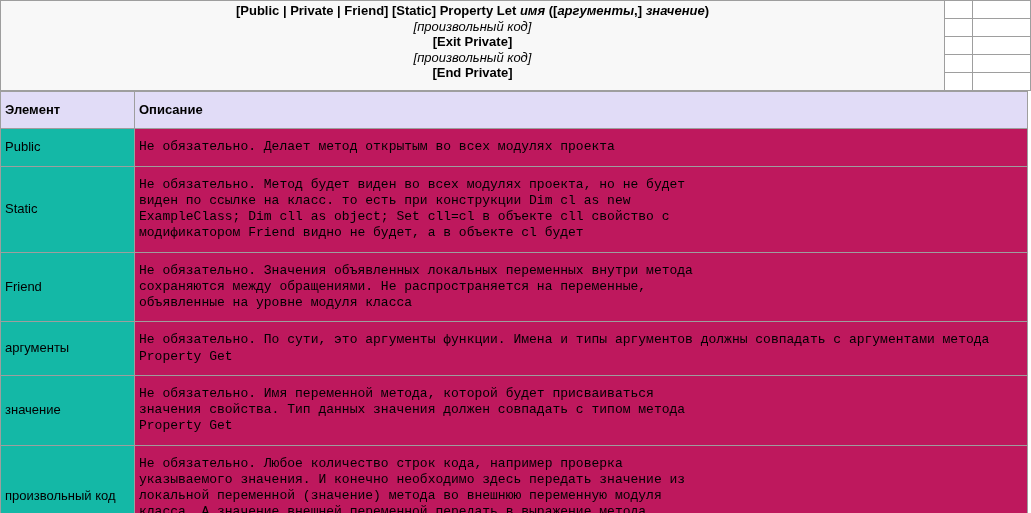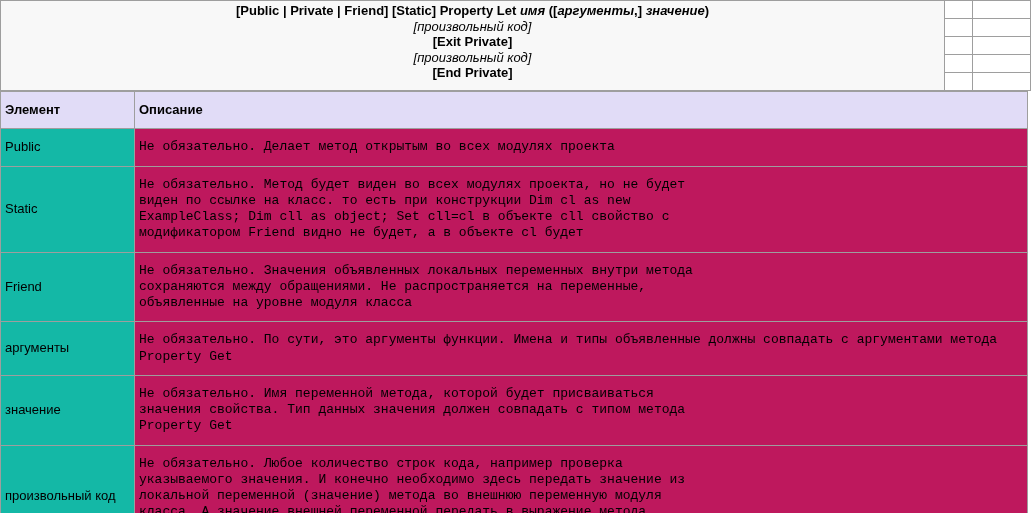--- a/index.html
+++ b/index.html
@@ -121,21 +121,21 @@
         <tr>
           <td class="c0">Static</td>
           <td class="c1">Не обязательно. Метод будет виден во всех модулях проекта, но не будет<br>виден по ссылке на класс. то есть при конструкции Dim cl as new<br>ExampleClass; Dim cll as object; Set cll=cl в объекте cll свойство с<br>модификатором Friend видно не будет, а в объекте cl будет</td>
         </tr>
         <tr>
           <td class="c0">Friend</td>
           <td class="c1">Не обязательно. Значения объявленных локальных переменных внутри метода<br>сохраняются между обращениями. Не распространяется на переменные,<br>объявленные на уровне модуля класса</td>
         </tr>
         <tr>
           <td class="c0">аргументы</td>
-          <td class="c1">Не обязательно. По сути, это аргументы функции. Имена и типы объявленные должны совпадать с аргументами метода Property Get</td>
+          <td class="c1">Не обязательно. По сути, это аргументы функции. Имена и типы аргументов должны совпадать с аргументами метода Property Get</td>
         </tr>
         <tr>
           <td class="c0">значение</td>
           <td class="c1">Не обязательно. Имя переменной метода, которой будет присваиваться<br>значения свойства. Тип данных значения должен совпадать с типом метода<br>Property Get</td>
         </tr>
         <tr>
           <td class="c0">произвольный код</td>
           <td class="c1">Не обязательно. Любое количество строк кода, например проверка<br>указываемого значения. И конечно необходимо здесь передать значение из<br>локальной переменной (значение) метода во внешнюю переменную модуля<br>класса. А значение внешней переменной передать в выражение метода<br>Property Get</td>
         </tr>
       </tbody>

